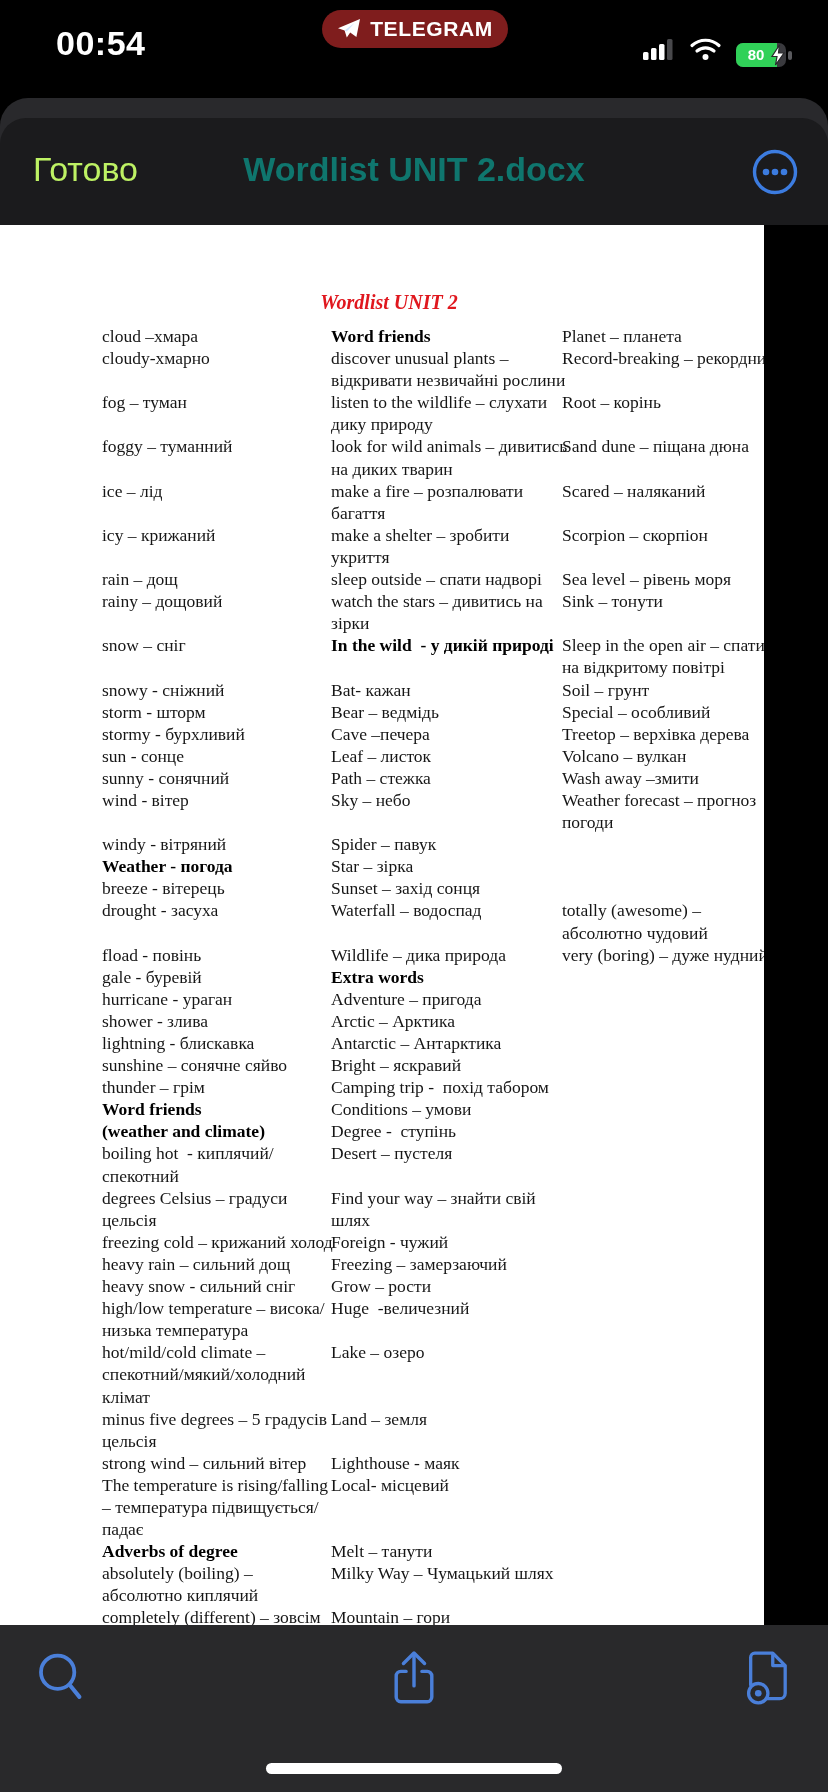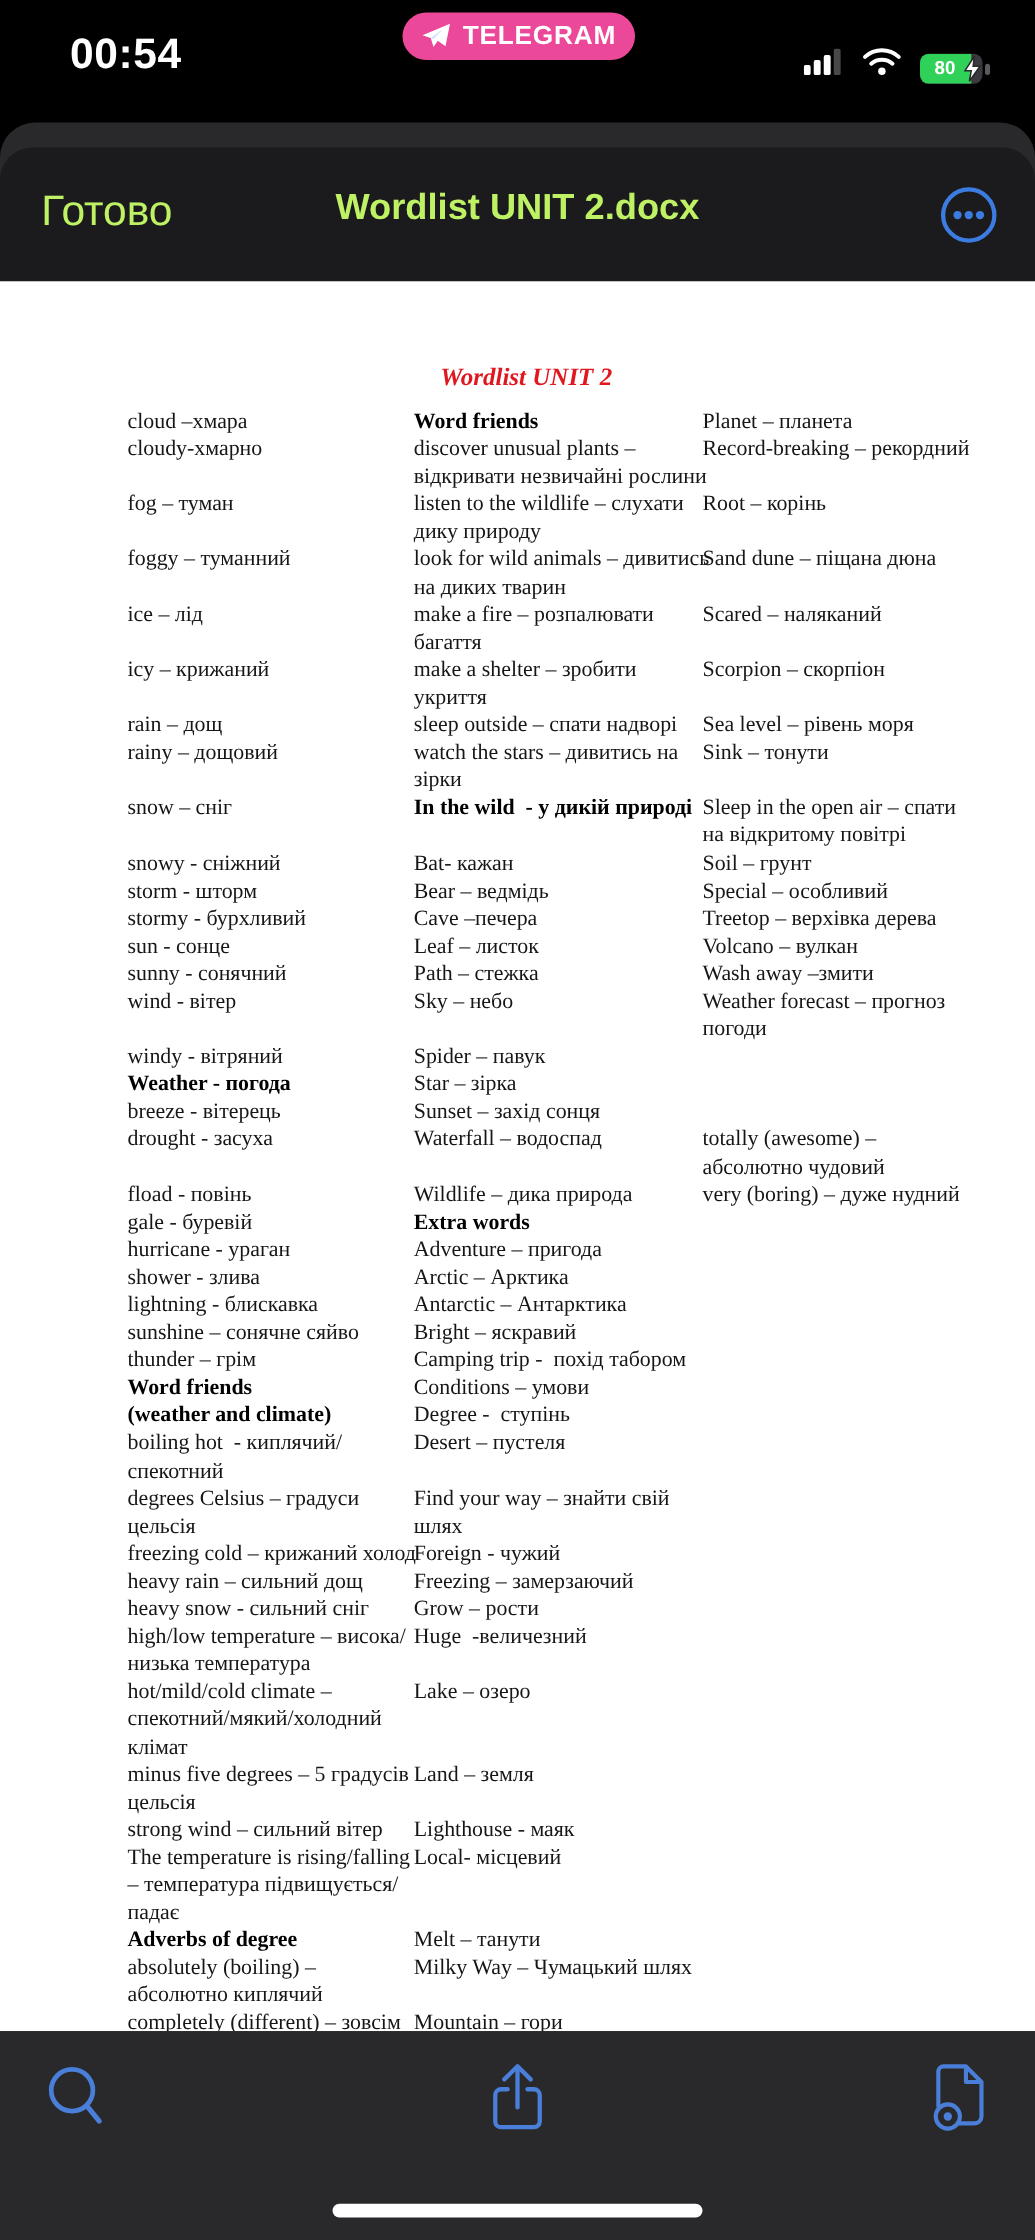--- a/index.html
+++ b/index.html
@@ -3,39 +3,39 @@
 <meta charset="utf-8">
 <style>
   html,body{margin:0;padding:0;background:#000;}
   body{width:828px;height:1792px;position:relative;overflow:hidden;
        font-family:"Liberation Sans",sans-serif;-webkit-font-smoothing:antialiased;}
 
   
   .statusbar{position:absolute;top:0;left:0;width:828px;height:96px;}
   .time{position:absolute;left:56px;top:24px;color:#fff;font-size:34px;font-weight:700;letter-spacing:.5px;}
   .tg-pill{position:absolute;left:322px;top:10px;width:186px;height:38px;border-radius:20px;
-           background:#ec4899;display:flex;align-items:center;justify-content:center;gap:9px;}
+           background:#7f1d1d;display:flex;align-items:center;justify-content:center;gap:9px;}
   .tg-pill span{color:#fff;font-size:21px;font-weight:700;letter-spacing:.6px;}
   .sb-right{position:absolute;right:36px;top:36px;display:flex;align-items:center;gap:14px;height:26px;}
   .battery{position:relative;width:56px;height:24px;margin-top:12px;}
   .battery .body{position:absolute;left:0;top:0;width:50px;height:24px;border-radius:7px;background:#3a3a3e;overflow:hidden;}
   .battery .fill{position:absolute;left:0;top:0;height:24px;width:41px;background:#30d158;}
   .battery .pct{position:absolute;left:4px;top:3px;width:32px;text-align:center;color:#fff;font-size:15px;font-weight:700;z-index:2;}
   .battery .nub{position:absolute;right:0;top:8px;width:4px;height:9px;border-radius:2px;background:#5a5a5e;}
   .battery svg{position:absolute;left:34px;top:1px;z-index:3;}
 
   
   .back-card{position:absolute;left:0;top:98px;width:828px;height:60px;border-radius:28px 28px 0 0;background:#29292c;}
   .sheet{position:absolute;left:0;top:118px;width:828px;height:107px;border-radius:26px 26px 0 0;background:#1b1b1d;}
   .done{position:absolute;left:33px;top:150px;font-size:34px;color:#bef264;background:none;border:none;padding:0;font-family:inherit;}
-  .navtitle{position:absolute;left:0;top:150px;width:828px;text-align:center;color:#bef264;font-size:29px;font-weight:700;}
+  .navtitle{position:absolute;left:0;top:150px;width:828px;text-align:center;color:#0f766e;font-size:34px;font-weight:700;}
   .more-btn{position:absolute;left:752px;top:149px;width:46px;height:46px;background:none;border:none;padding:0;}
 
   
-  .page{position:absolute;left:0;top:225px;width:828px;height:1400px;background:#ffffff;overflow:hidden;}
+  .page{position:absolute;left:0;top:225px;width:764px;height:1400px;background:#ffffff;overflow:hidden;}
   .doc-title{margin:64px 88px 10px 102px;text-align:center;
              font-family:"Liberation Serif",serif;font-size:20px;line-height:26px;
              font-weight:700;font-style:italic;color:#e0171e;}
   .rows{padding-left:102px;}
   .doc-row{display:grid;grid-template-columns:229px 231px 1fr;}
   .doc-cell{font-family:"Liberation Serif",serif;font-size:17.5px;line-height:22.1px;
             color:#161616;white-space:pre;}
   .doc-cell.red{color:#000000;font-weight:bold;}
 
   

